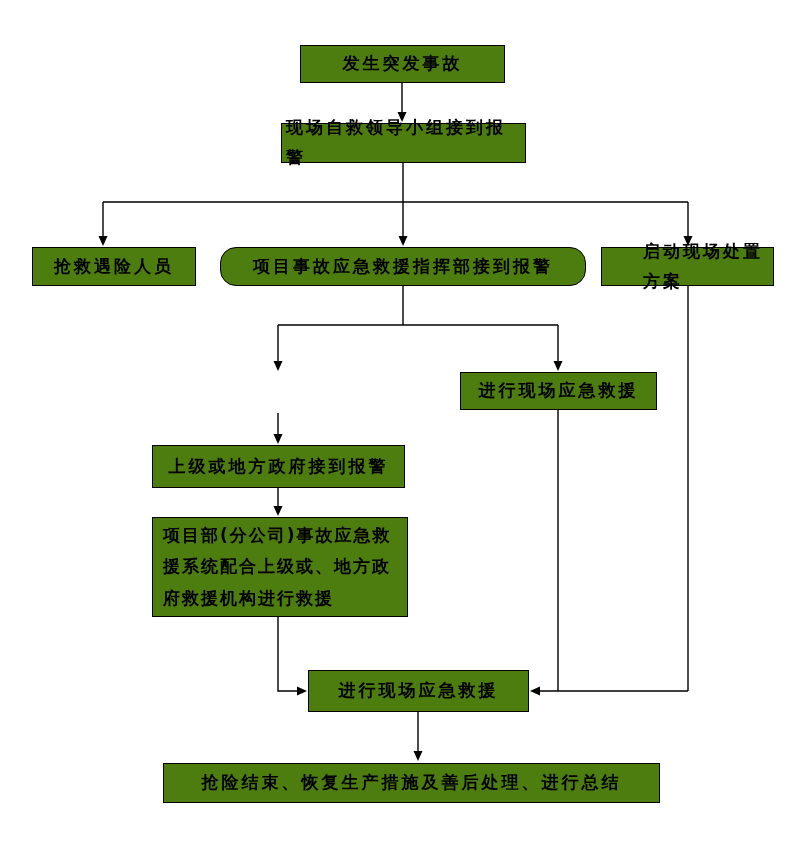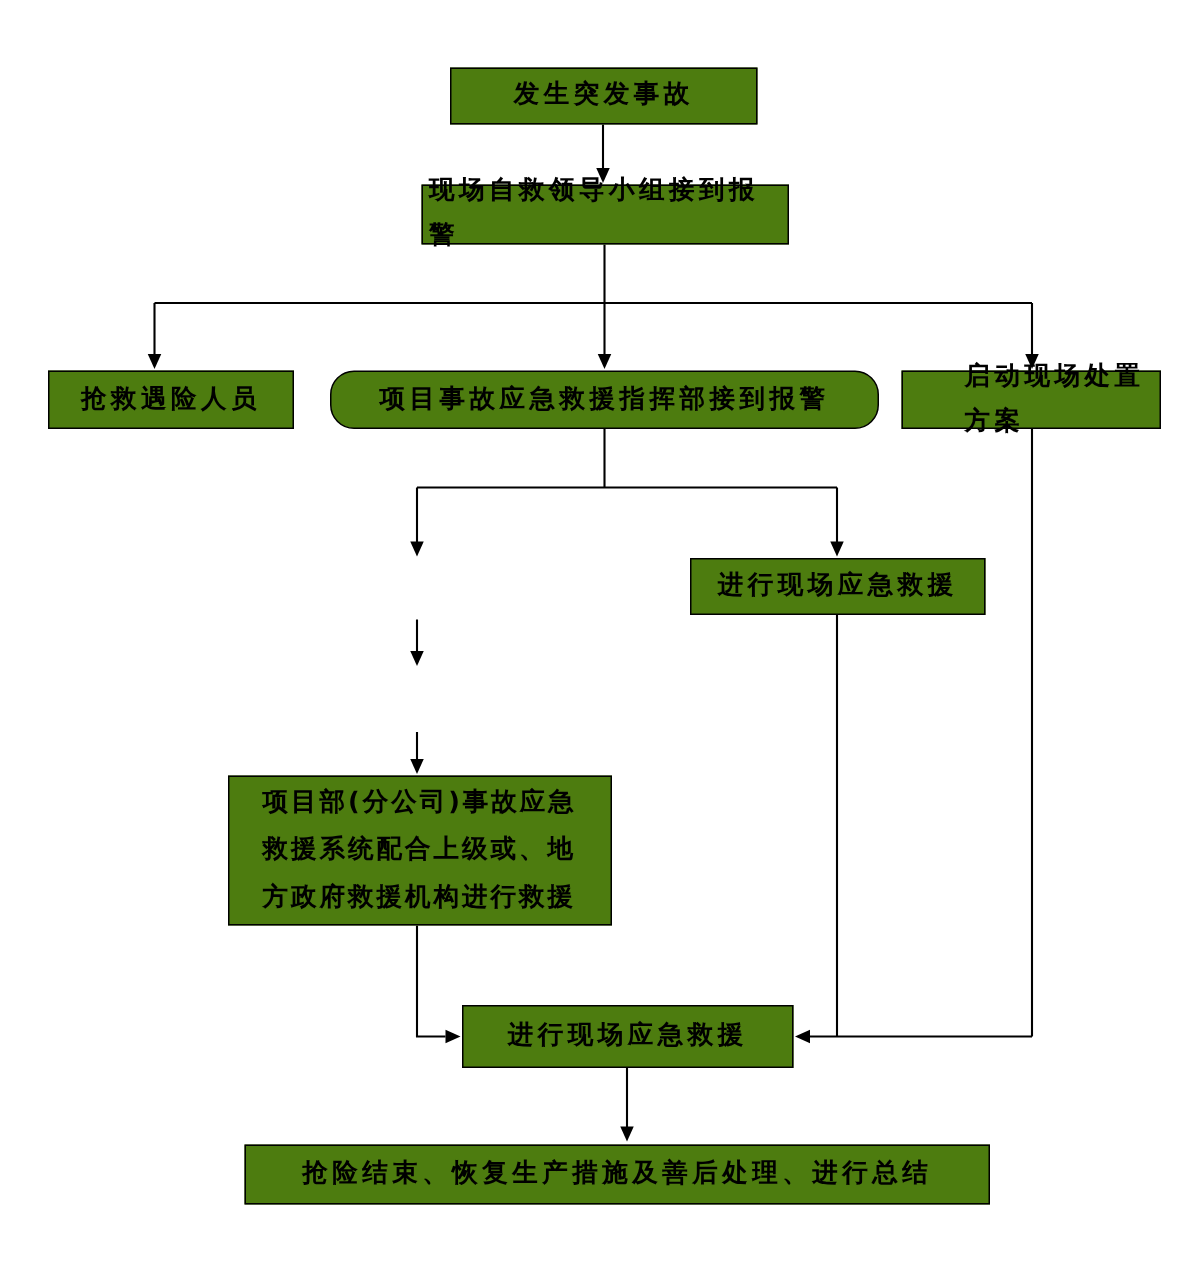--- a/index.html
+++ b/index.html
@@ -44,21 +44,21 @@
     font-size: 17px;
     letter-spacing: 3px;
     color: #000000;
     line-height: 1.75;
     padding: 0 4px;
   }
   .node.multiline {
     font-size: 17px;
     line-height: 1.85;
     letter-spacing: 2px;
-    padding: 0 22px;
+    padding: 0 10px;
   }
 </style>
 </head>
 <body>
 
 <div class="canvas">
 
   <svg class="connector-layer" width="793" height="843" viewBox="0 0 793 843" xmlns="http://www.w3.org/2000/svg">
 
     <g>
@@ -132,20 +132,23 @@
 
   <div class="node" style="left:601px; top:247px; width:173px; height:39px;padding-left:41px;">
     <span>启动现场处置方案</span>
   </div>
 
 
   <div class="node" style="left:460px; top:372px; width:197px; height:38px;">
     <span>进行现场应急救援</span>
   </div>
 
+  <div class="node" style="left:152px; top:445px; width:253px; height:43px;">
+    <span>上级或地方政府接到报警</span>
+  </div>
 
   <div class="node multiline" style="left:152px; top:517px; width:256px; height:100px;">
     <span>项目部(分公司)事故应急救援系统配合上级或、地方政府救援机构进行救援</span>
   </div>
 
   <div class="node" style="left:163px; top:763px; width:497px; height:40px;">
     <span>抢险结束、恢复生产措施及善后处理、进行总结</span>
   </div>
 
   <div class="node" style="left:308px; top:670px; width:221px; height:42px;">

